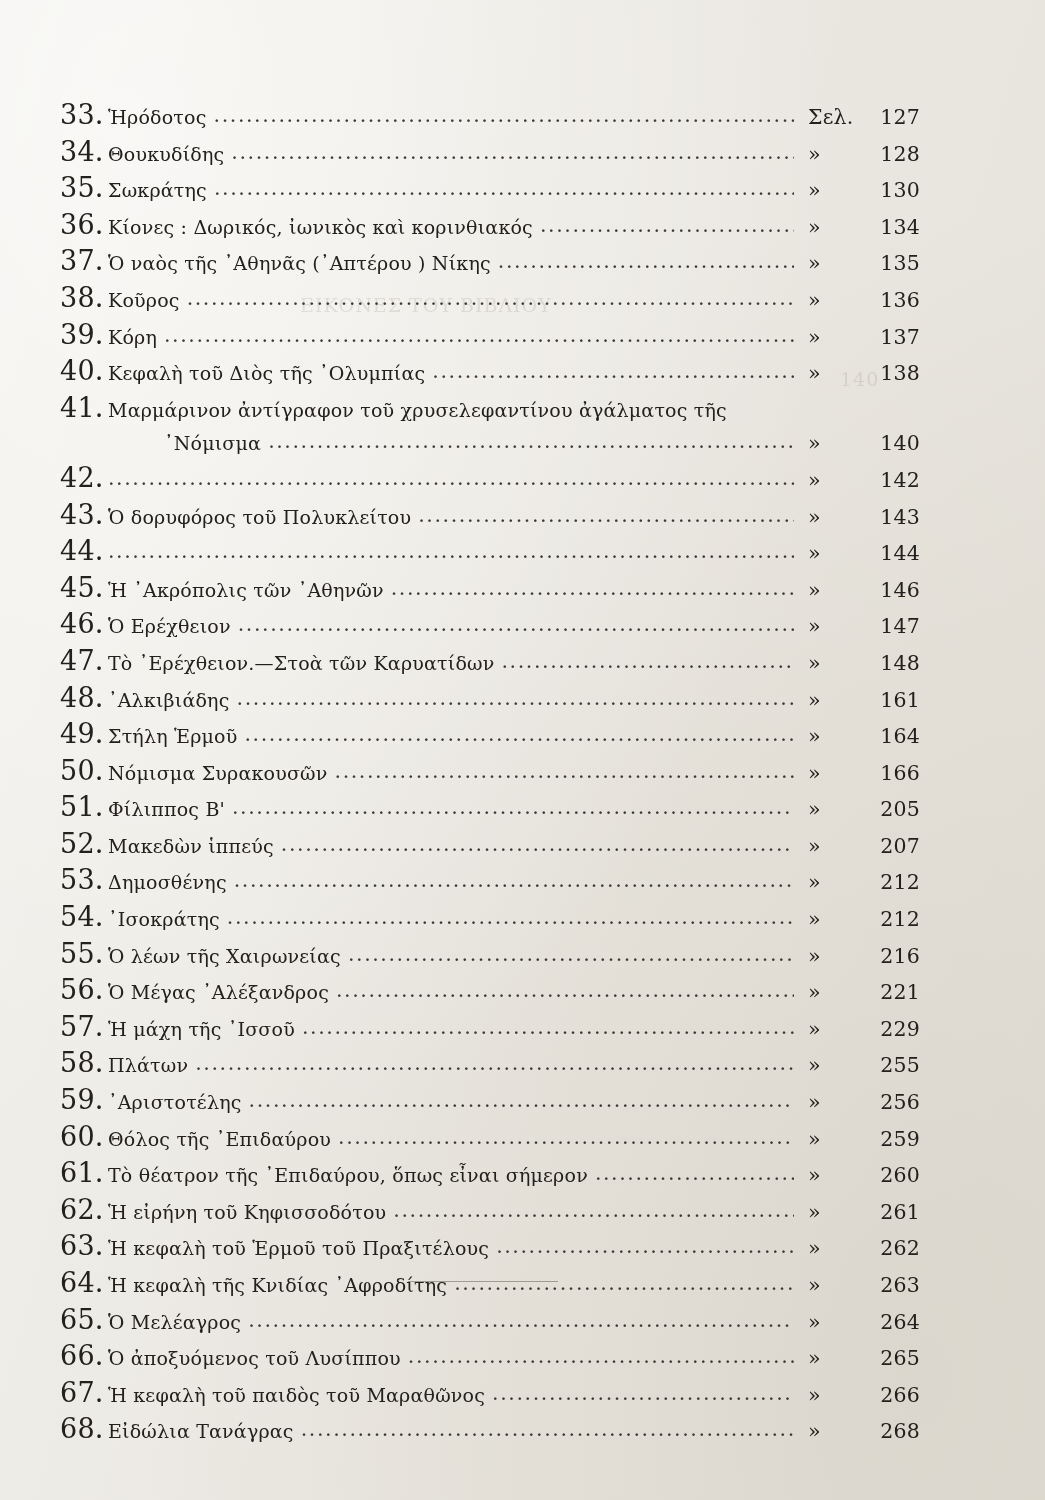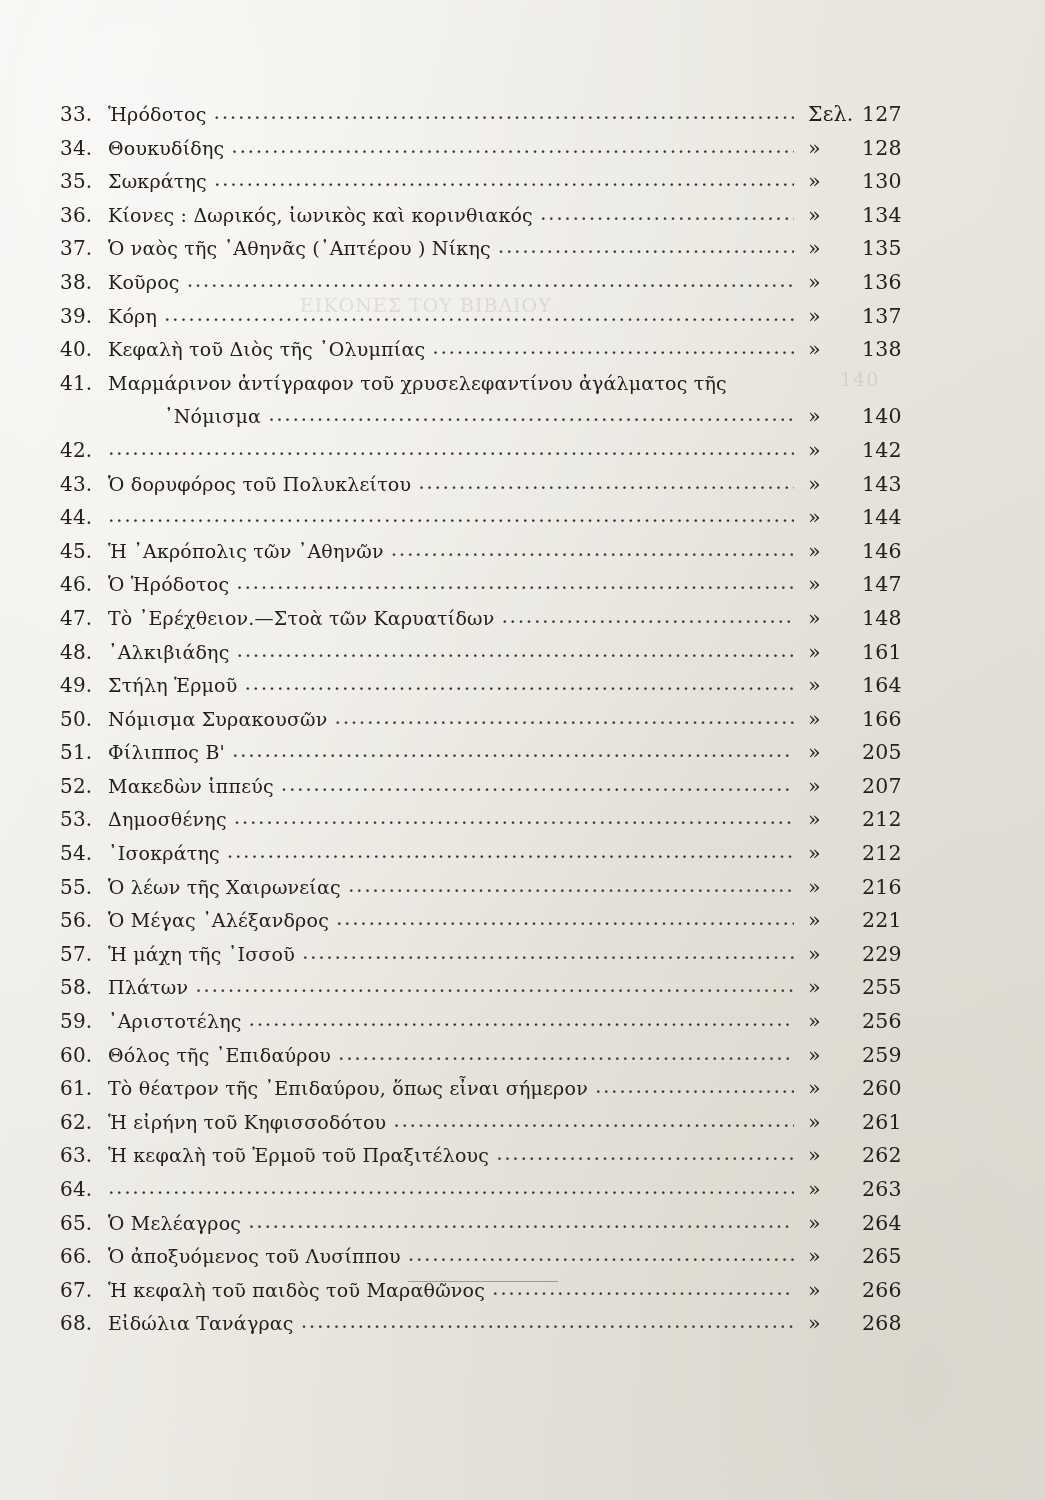--- a/index.html
+++ b/index.html
@@ -40,21 +40,21 @@
     align-items: baseline;
     font-size: 20.5px;
     line-height: 33.6px;
     letter-spacing: 0.2px;
     white-space: nowrap;
   }
   .num {
     width: 48px;
     flex: 0 0 48px;
     text-align: left;
-    font-size: 20px;
+    font-size: 27px;
   }
   .title {
     flex: 0 0 auto;
     padding-right: 7px;
     font-size: 19px;
   }
   .leader {
     flex: 1 1 auto;
     overflow: hidden;
     white-space: nowrap;
@@ -64,21 +64,21 @@
     transform: translateY(-2px);
   }
   .mark {
     flex: 0 0 54px;
     text-align: left;
     padding-left: 14px;
     font-size: 20.5px;
   }
   .page-no {
     flex: 0 0 58px;
-    text-align: left;
+    text-align: right;
     font-size: 20.5px;
   }
   
   .toc-row.cont .num { visibility: hidden; }
   .toc-row.cont .title { padding-left: 56px; }
   .toc-row.nodots .leader { visibility: hidden; }
 
   .rule {
     position: absolute;
     left: 408px;
@@ -202,21 +202,21 @@
       </div>
       <div class="toc-row">
         <span class="num">45.</span>
         <span class="title">Ἡ ᾽Ακρόπολις τῶν ᾽Αθηνῶν</span>
         <span class="leader">............................................................................................................................................</span>
         <span class="mark">»</span>
         <span class="page-no">146</span>
       </div>
       <div class="toc-row">
         <span class="num">46.</span>
-        <span class="title">Ὁ Ἡρόδοτος</span>
+        <span class="title">Ὁ Ερέχθειον</span>
         <span class="leader">............................................................................................................................................</span>
         <span class="mark">»</span>
         <span class="page-no">147</span>
       </div>
       <div class="toc-row">
         <span class="num">47.</span>
         <span class="title">Τὸ ᾽Ερέχθειον.—Στοὰ τῶν Καρυατίδων</span>
         <span class="leader">............................................................................................................................................</span>
         <span class="mark">»</span>
         <span class="page-no">148</span>
@@ -328,20 +328,21 @@
       </div>
       <div class="toc-row">
         <span class="num">63.</span>
         <span class="title">Ἡ κεφαλὴ τοῦ Ἑρμοῦ τοῦ Πραξιτέλους</span>
         <span class="leader">............................................................................................................................................</span>
         <span class="mark">»</span>
         <span class="page-no">262</span>
       </div>
       <div class="toc-row">
         <span class="num">64.</span>
+        <span class="title">Ἡ κεφαλὴ τῆς Κνιδίας ᾽Αφροδίτης</span>
         <span class="leader">............................................................................................................................................</span>
         <span class="mark">»</span>
         <span class="page-no">263</span>
       </div>
       <div class="toc-row">
         <span class="num">65.</span>
         <span class="title">Ὁ Μελέαγρος</span>
         <span class="leader">............................................................................................................................................</span>
         <span class="mark">»</span>
         <span class="page-no">264</span>

